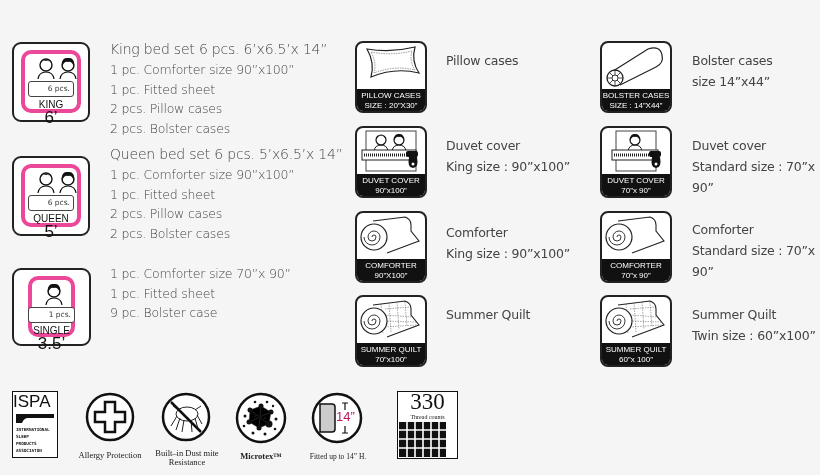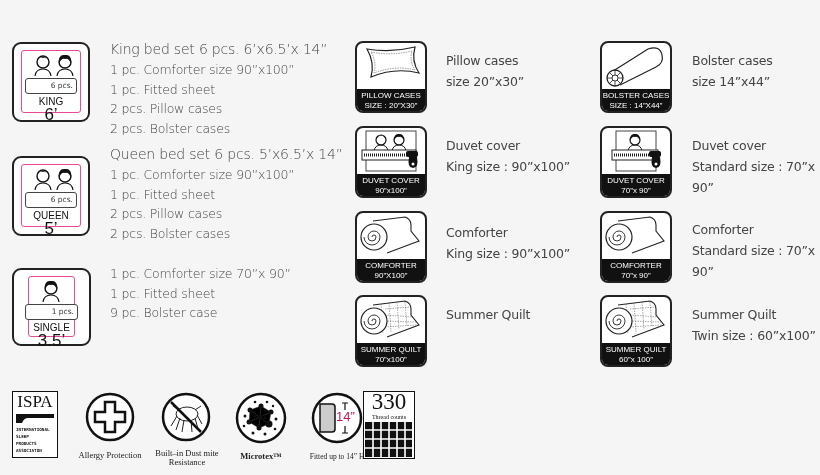--- a/index.html
+++ b/index.html
@@ -1,20 +1,20 @@
 <!DOCTYPE html>
 <html><head>
 <meta charset="utf-8">
 <style>
   html,body{margin:0;padding:0;}
   body{width:820px;height:475px;background:#f5f5f5;position:relative;overflow:hidden;font-family:"DejaVu Sans",sans-serif;color:#444;}
   .abs{position:absolute;}
   
   .bed-icon{position:absolute;width:78px;height:80px;border:2px solid #222;border-radius:9px;background:#fff;box-sizing:border-box;}
-  .bed-inner{position:absolute;left:7px;top:6px;right:7px;bottom:7px;border:1px solid #ec4899;border-radius:3px;}
+  .bed-inner{position:absolute;left:7px;top:6px;right:7px;bottom:7px;border:4px solid #ec4899;border-radius:10px;}
   .bed-sheet{position:absolute;left:3px;right:3px;top:27px;height:14px;border:1px solid #444;border-radius:3px;background:#fff;font-size:7.5px;text-align:right;padding-right:3px;line-height:14px;color:#333;}
   .bed-name{position:absolute;left:0;right:0;top:45px;text-align:center;font-family:"Liberation Sans",sans-serif;font-size:10px;color:#111;}
   .bed-size{position:absolute;left:0;right:0;top:55px;text-align:center;font-family:"Liberation Sans",sans-serif;font-size:17px;color:#111;line-height:18px;}
   .set-text{position:absolute;font-family:"DejaVu Sans",sans-serif;font-weight:200;color:#444;font-size:12.5px;line-height:19.5px;letter-spacing:-0.2px;}
   .set-text .title{font-size:14px;line-height:21px;}
   
   .prod-icon{position:absolute;width:72px;height:72px;border:2px solid #222;border-radius:8px;background:#fff;box-sizing:border-box;overflow:hidden;}
   .prod-label{position:absolute;left:0;right:0;bottom:0;height:22px;background:#111;color:#fff;text-align:center;font-family:"Liberation Sans",sans-serif;font-size:8px;line-height:9.5px;padding-top:2px;box-sizing:border-box;}
   .prod-art{position:absolute;left:0;top:0;width:68px;height:46px;}
   .prod-text{position:absolute;font-size:12.5px;line-height:21px;color:#444;letter-spacing:-0.2px;}
@@ -93,21 +93,20 @@
     <path d="M10 6 Q34 10 58 4 Q54 18 62 30 Q38 24 14 34 Q18 20 10 6Z" fill="#fff" stroke="#222" stroke-width="1.2"></path>
     <path d="M14 9 Q34 13 55 8 Q52 18 58 27 Q38 22 17 30 Q20 20 14 9Z" fill="none" stroke="#555" stroke-width="0.6" stroke-dasharray="1.5,1"></path>
   </svg>
   <div class="prod-label">
       <div>PILLOW CASES</div>
       <div>SIZE : 20”X30”</div>
     </div>
 </div>
 <div class="prod-text" style="left:446px;top:50px;">
   <div>Pillow cases</div>
-  <div>size 20”x30”</div>
 </div>
 
 <div class="prod-icon" style="left:600px;top:41px;">
   <svg class="prod-art" viewBox="0 0 68 46">
     <path d="M8 30 L46 6 Q58 2 60 12 Q62 20 54 24 L18 42" fill="#fff" stroke="#222" stroke-width="1.2"></path>
     <ellipse cx="13" cy="35" rx="8" ry="8" fill="#fff" stroke="#222" stroke-width="1.3"></ellipse>
     <circle cx="13" cy="35" r="3" fill="none" stroke="#222" stroke-width="0.9"></circle>
     <path d="M13 27 L13 32 M13 38 L13 43 M5 35 L10 35 M16 35 L21 35 M7 29 L11 33 M15 37 L19 41 M19 29 L15 33 M11 37 L7 41" stroke="#222" stroke-width="0.8"></path>
   </svg>
   <div class="prod-label">
@@ -225,21 +224,21 @@
       <div>SUMMER QUILT</div>
       <div>60”x 100”</div>
     </div>
 </div>
 <div class="prod-text" style="left:692px;top:304px;">
   <div>Summer Quilt</div>
   <div>Twin size : 60”x100”</div>
 </div>
 
 <div class="abs" style="left:12px;top:391px;width:46px;height:67px;border:1.5px solid #111;box-sizing:border-box;background:#fff;">
-  <div style="position:absolute;left:0;right:0;top:1px;text-align:center;font-family:Liberation Serif, serif;font-size:17px;line-height:18px;color:#111;">ISPA</div>
+  <div style="position:absolute;left:0;right:0;top:1px;text-align:left;font-family:Liberation Sans, sans-serif;font-size:17px;line-height:18px;color:#111;">ISPA</div>
   <svg class="abs" style="left:3px;top:20px;" width="38" height="12" viewBox="0 0 38 12">
       <path d="M0 2 H38 V6 H12 Q8 6 6 11 H0Z" fill="#111"></path>
     </svg>
   <div style="position:absolute;left:3px;top:34px;font-family:'DejaVu Sans Mono',monospace;font-size:4.3px;line-height:7px;color:#111;font-weight:bold;">
     <div>INTERNATIONAL</div>
     <div>SLEEP</div>
     <div>PRODUCTS</div>
     <div>ASSOCIATON</div>
   </div>
 </div>
@@ -290,21 +289,21 @@
 <div class="badge-caption" style="left:230px;top:452px;width:62px;font-weight:bold;">Microtex™</div>
 
 <svg class="abs" style="left:311px;top:392px;" width="52" height="52" viewBox="0 0 52 52">
   <circle cx="26" cy="26" r="24" fill="#fff" stroke="#111" stroke-width="2.5"></circle>
   <path d="M9 12 H21 Q24 12 24 15 V37 Q24 40 21 40 H9Z" fill="#ccc" stroke="#111" stroke-width="1.5"></path>
   <path d="M31 11 H37 M34 11 V18 M34 34 V41 M31 41 H37" stroke="#111" stroke-width="1.2"></path>
 </svg>
 <div class="abs" style="left:336px;top:409px;font-family:'Liberation Sans',sans-serif;font-size:13px;color:#be185d;">14”</div>
 <div class="badge-caption" style="left:298px;top:452px;width:80px;font-size:7.5px;">Fitted up to 14” H.</div>
 
-<div class="abs" style="left:363px;top:391px;width:52px;height:68px;border:1.5px solid #111;box-sizing:border-box;background:#fff;">
+<div class="abs" style="left:397px;top:391px;width:61px;height:68px;border:1.5px solid #111;box-sizing:border-box;background:#fff;">
   <div style="position:absolute;left:0;right:0;top:-2px;text-align:center;font-family:'Liberation Serif',serif;font-size:23px;line-height:24px;color:#111;">330</div>
   <div style="position:absolute;left:0;right:0;top:22px;text-align:center;font-family:'Liberation Serif',serif;font-size:6px;color:#111;">Thread counts</div>
   <svg class="abs" style="left:1px;top:30px;" width="47" height="35" viewBox="0 0 47 35">
     <rect x="0" y="0" width="47" height="35" fill="#111"></rect>
     <g stroke="#fff" stroke-width="1.6">
       <path d="M8 0 V35 M16 0 V35 M24 0 V35 M32 0 V35 M40 0 V35 M0 8 H47 M0 17 H47 M0 26 H47"></path>
     </g>
   </svg>
 </div>
 

